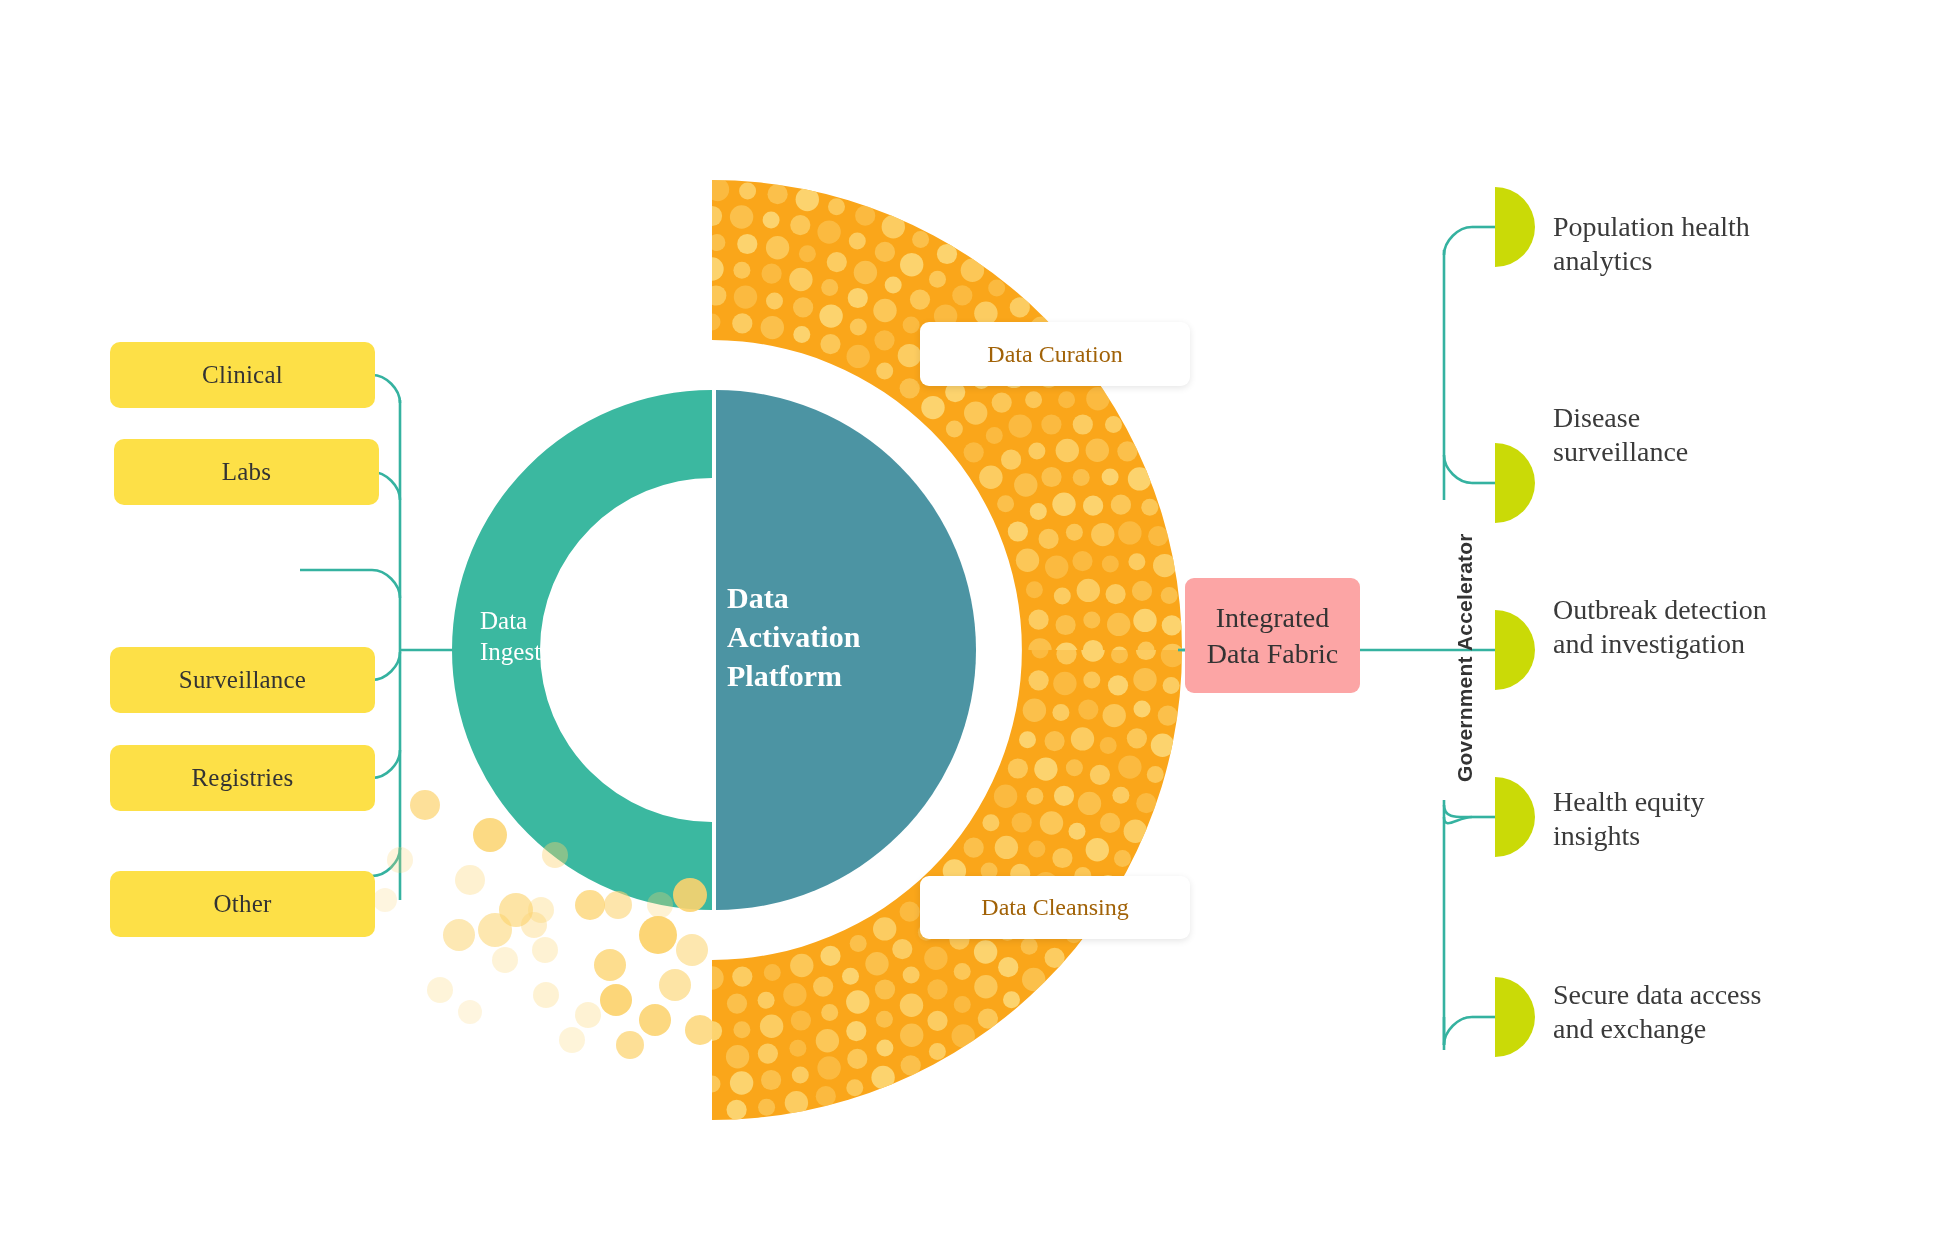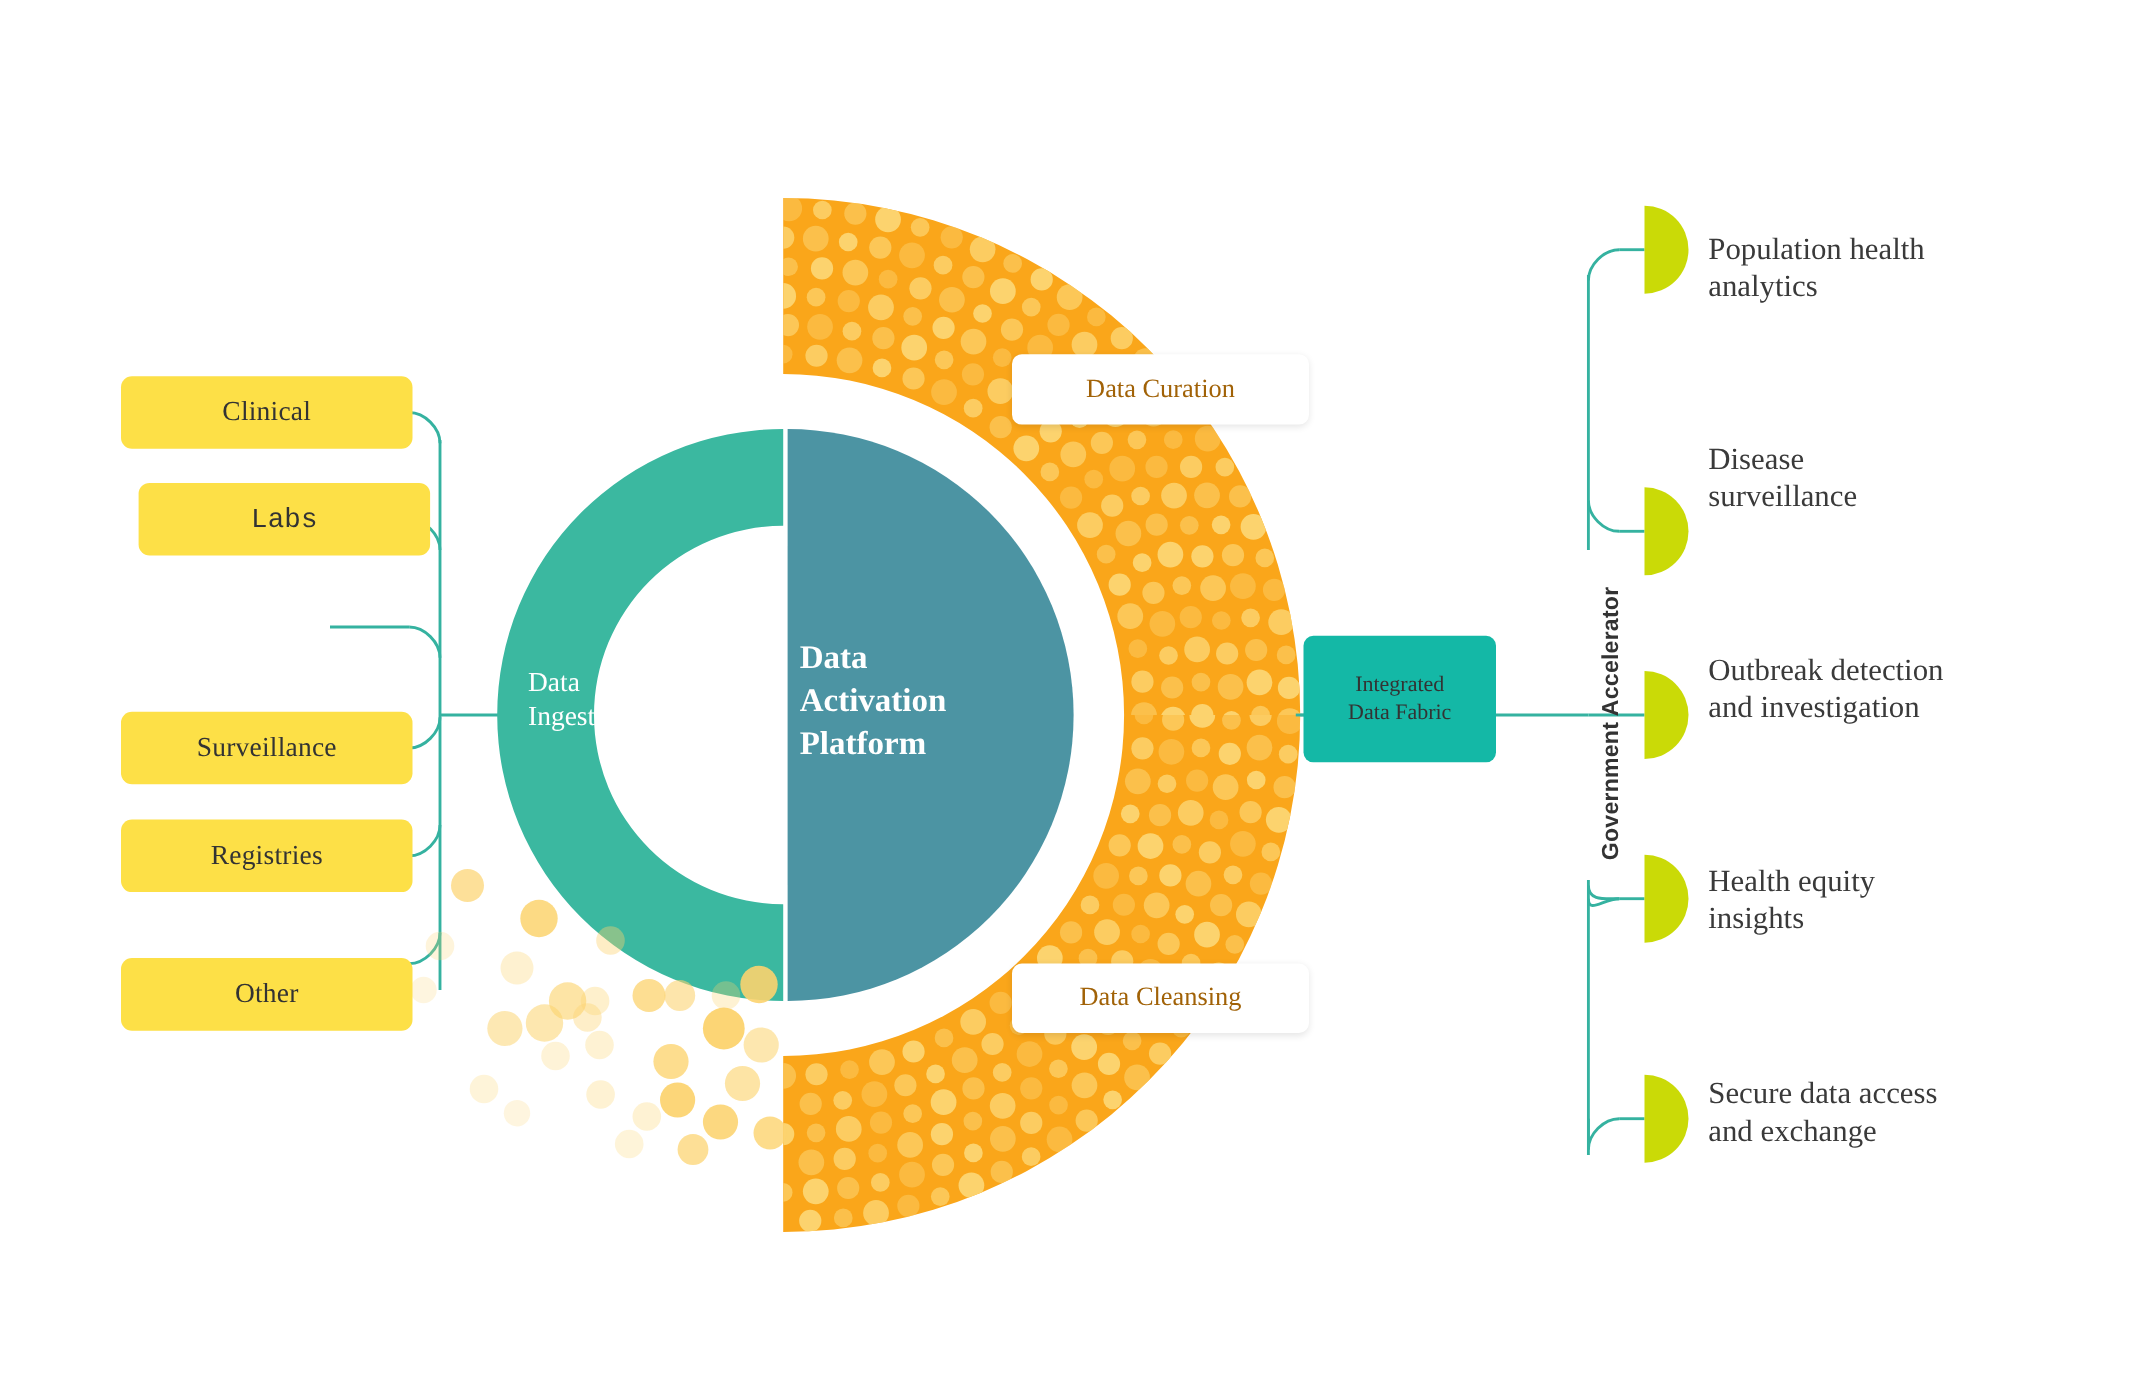--- a/index.html
+++ b/index.html
@@ -12,23 +12,23 @@
     display:flex;align-items:center;justify-content:center;
     font-family:"Liberation Serif",serif;font-size:25px;color:#333333;letter-spacing:.2px;
   }
   .pill{
     position:absolute;background:#ffffff;border-radius:9px;
     box-shadow:0 2px 7px rgba(0,0,0,.10);
     display:flex;align-items:center;justify-content:center;
     font-family:"Liberation Serif",serif;font-size:24px;color:#a16207;
   }
   .fabric-box{
-    position:absolute;background:#14b8a6;border-radius:9px;
+    position:absolute;background:#fca5a5;border-radius:9px;
     display:flex;flex-direction:column;align-items:center;justify-content:center;
-    font-family:"Liberation Serif",serif;font-size:20px;color:#333333;line-height:1.28;
+    font-family:"Liberation Serif",serif;font-size:28px;color:#333333;line-height:1.28;
   }
   .ring-label{
     position:absolute;color:#ffffff;font-family:"Liberation Serif",serif;
     font-size:25px;line-height:1.25;text-align:left;
   }
   .core-label{
     position:absolute;color:#ffffff;font-family:"Liberation Serif",serif;font-weight:bold;
     font-size:30px;line-height:1.3;text-align:left;
   }
   .accel-label{
@@ -416,21 +416,21 @@
       <path d="M1495,443 A40,40 0 0 1 1495,523 Z"></path>
       <path d="M1495,610 A40,40 0 0 1 1495,690 Z"></path>
       <path d="M1495,777 A40,40 0 0 1 1495,857 Z"></path>
       <path d="M1495,977 A40,40 0 0 1 1495,1057 Z"></path>
     </g>
   </svg>
 
   <div class="src-box" style="left:110px;top:342px;">
     <span>Clinical</span>
   </div>
-  <div class="src-box" style="left:126px;top:439px;font-family:Liberation Mono, monospace;">
+  <div class="src-box" style="left:114px;top:439px;">
     <span>Labs</span>
   </div>
   <div class="src-box" style="left:110px;top:647px;">
     <span>Surveillance</span>
   </div>
   <div class="src-box" style="left:110px;top:745px;">
     <span>Registries</span>
   </div>
   <div class="src-box" style="left:110px;top:843px;margin-top:28px;">
     <span>Other</span>

